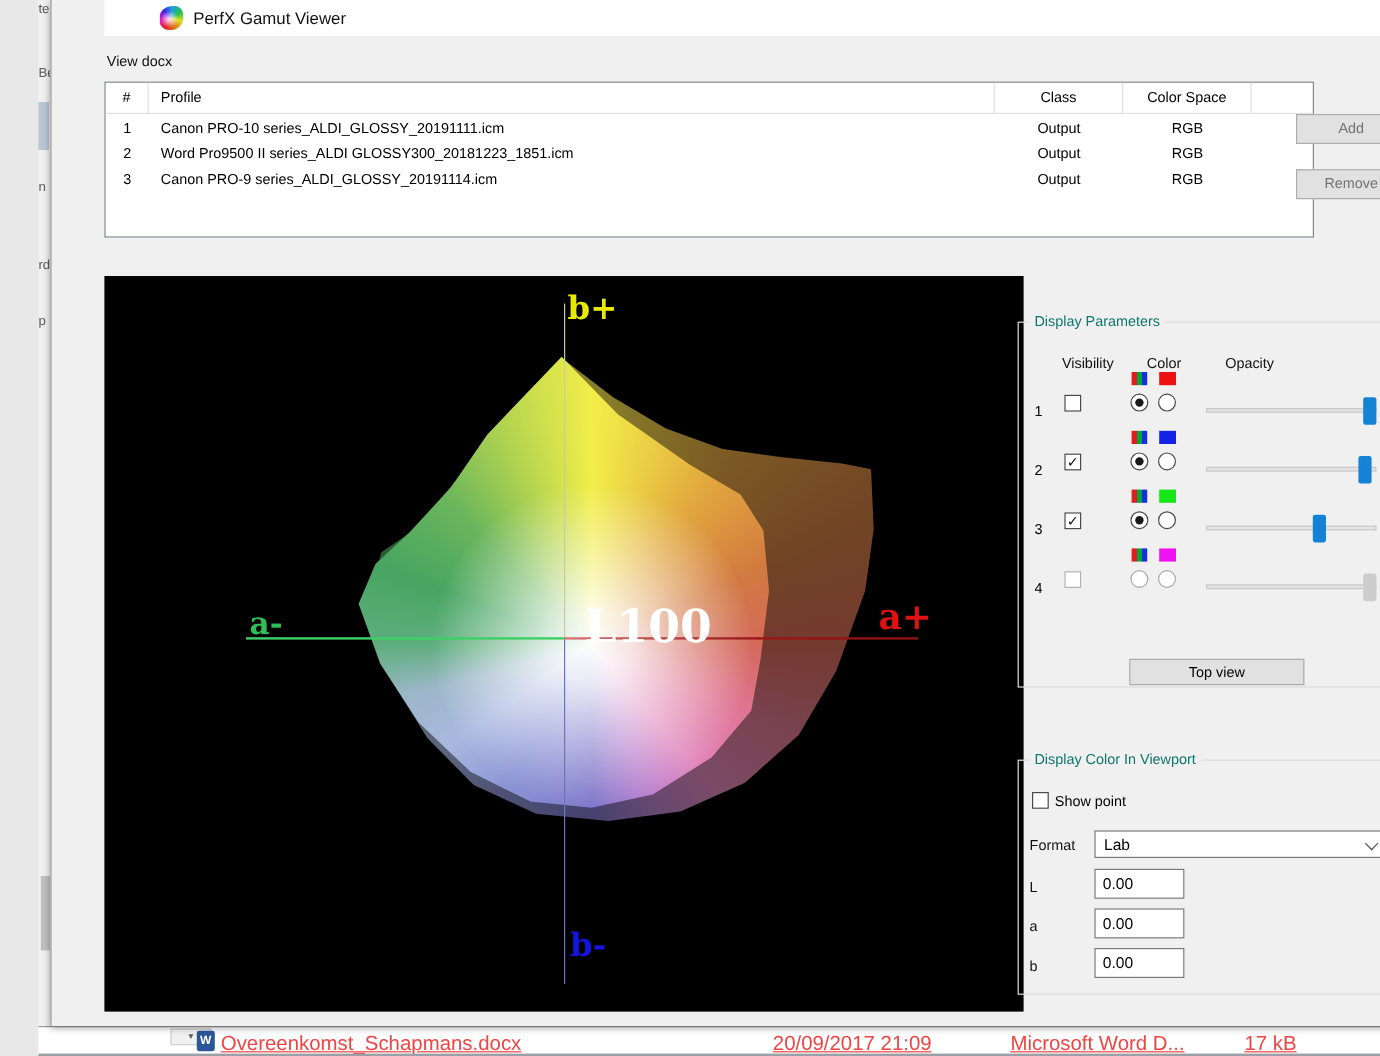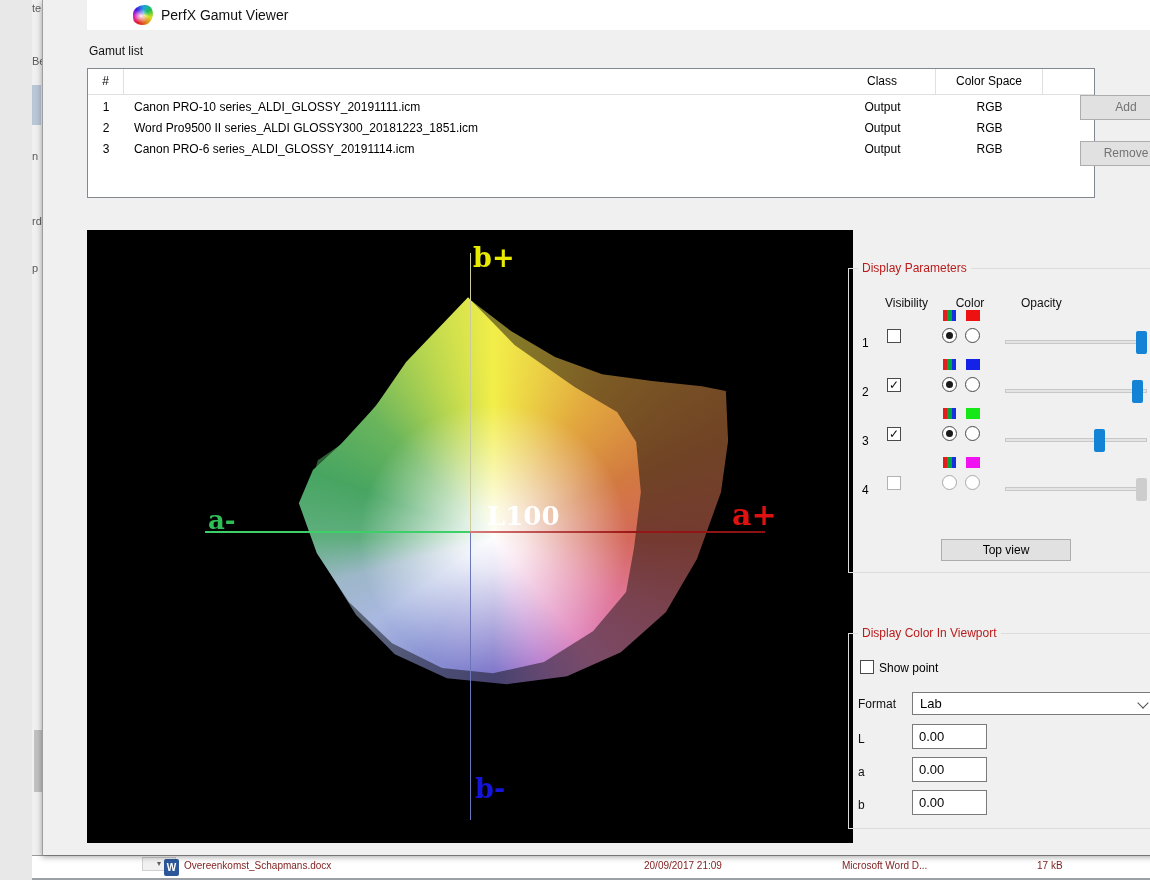--- a/index.html
+++ b/index.html
@@ -6,21 +6,21 @@
   html,body { width:1150px; height:880px; overflow:hidden; background:#e8e8e8;
     font-family:"Liberation Sans", sans-serif; font-size:12px; color:#000; }
   .abs { position:absolute;margin-left:32px; }
 
   
   #bg-left { left:0; top:0; width:11px; height:880px; background:#f0f0f0; border-right:1px solid #c0c0c0; z-index:1; }
   #bg-left .frag { position:absolute; left:0; color:#5a5a5a; font-size:11px; white-space:nowrap; }
   #bg-left .selbar { position:absolute; left:0; top:85px; width:9px; height:40px; background:#b9c6d6; }
   #bg-left .thumb { position:absolute; left:2px; top:730px; width:8px; height:62px; background:#c1c1c1; }
   #bg-bottom { left:0; top:855px; width:1150px; height:25px; background:#ffffff; z-index:1; border-top:1px solid #9b9b9b; }
-  #bg-bottom .filetext { position:absolute; top:4px; color:#7f1d1d; font-size:10px; white-space:nowrap; }
+  #bg-bottom .filetext { position:absolute; top:4px; color:#ef4444; font-size:17px; white-space:nowrap;text-decoration:underline; }
   #bg-bottom .bottombar { position:absolute; left:0; top:22px; width:1150px; height:3px; background:#9aa0a6; }
   .scrollbox { position:absolute; left:110px; top:1px; width:34px; height:14px; background:#f1f1f1; border:1px solid #d0d0d0; color:#606060; font-size:8px; text-align:center; line-height:12px; }
   .word-icon { position:absolute; left:132px; top:3px; width:15px; height:17px; background:#2b579a; border-radius:2px; color:#fff; font-size:10px; font-weight:bold; text-align:center; line-height:17px; }
 
   
   #dialog { left:10px; top:0; width:1140px; height:855px; background:#f0f0f0;
     border-left:1px solid #9e9e9e; box-shadow:0 2px 6px rgba(0,0,0,.35); z-index:5; }
   #titlebar { left:12px; top:0; width:1140px; height:30px; background:#ffffff; }
   #app-icon { left:14px; top:5px; width:20px; height:20px; border-radius:62% 38% 55% 45% / 50% 48% 62% 40%;
     background: radial-gradient(circle at 42% 55%, rgba(255,255,255,.95) 0%, rgba(255,255,255,0) 45%),
@@ -68,41 +68,41 @@
   #ax-top    { left:383px; top:23px;  width:1px; height:279px; background:#cbcb9b; }
   #ax-bottom { left:383px; top:302px; width:1px; height:288px; background:#6b76b8; }
   #ax-left   { left:118px; top:301px; width:265px; height:2px; background:#3ed068; }
   #ax-right  { left:383px; top:301px; width:295px; height:2px;
                background:linear-gradient(to right,#d87a7a,#9a1616 55%,#8a1212); }
   .ax-label { position:absolute; z-index:4; font-family:"DejaVu Serif", serif; font-weight:bold; line-height:1; }
   #lbl-bplus  { left:386px; top:14px;  font-size:27px; }
   #lbl-aminus { left:121px; top:277px; font-size:26px; }
   #lbl-aplus  { left:645px; top:270px; font-size:30px; }
   #lbl-bminus { left:388px; top:545px; font-size:27px; }
-  #lbl-center { left:400px; top:273px; font-size:26px; color:#fff; z-index:4; }
+  #lbl-center { left:400px; top:273px; font-size:38px; color:#fff; z-index:4; }
 
   
   .groupbox { position:absolute; border:1px solid #dcdcdc; background:transparent; }
-  .gb-legend { position:absolute; left:9px; top:-8px; background:#f0f0f0; padding:0 4px; color:#b91c1c; }
+  .gb-legend { position:absolute; left:9px; top:-8px; background:#f0f0f0; padding:0 4px; color:#0f766e; }
   #gb-params { left:805px; top:268px; width:327px; height:305px; }
   #gb-color  { left:805px; top:633px; width:327px; height:196px; }
 
   .dp-header { position:absolute; top:27px; color:#111; }
   .dp-row { position:absolute; left:0; width:327px; height:48px; }
   .dp-num { position:absolute; left:13px; top:17px; width:16px; }
   .cb { position:absolute; width:14px; height:14px; background:#fff; border:1px solid #4a4a4a;
         text-align:center; line-height:13px; font-size:12px; color:#111; cursor:pointer; }
   .cb.off-dis { border-color:#b2b2b2; }
   .swatch { position:absolute; width:13px; height:11px; cursor:default; }
   .rd { position:absolute; width:15px; height:15px; border:1px solid #4a4a4a; border-radius:50%; background:#fff; cursor:pointer; }
   .rd.sel::after { content:""; position:absolute; left:3px; top:3px; width:7px; height:7px; border-radius:50%; background:#1a1a1a; }
   .rd.dis { border-color:#a8a8a8; }
   .sl-track { position:absolute; width:142px; height:4px; background:#e4e4e4; border:1px solid #c8c8c8; cursor:pointer; }
   .sl-thumb { position:absolute; width:11px; height:23px; border-radius:2px; cursor:pointer; }
-  #topview-btn { left:92px; top:270px; width:130px; height:22px; position:absolute; background:#e1e1e1; border:1px solid #adadad; text-align:center; line-height:20px; cursor:pointer; }
+  #topview-btn { left:92px; top:280px; width:146px; height:22px; position:absolute; background:#e1e1e1; border:1px solid #adadad; text-align:center; line-height:20px; cursor:pointer; }
 
   
   #sp-cb { left:11px; top:26px; }
   #sp-label { position:absolute; left:30px; top:27px; }
   .fld-label { position:absolute; left:9px; color:#111; }
   #format-combo { position:absolute; left:63px; top:58px; width:245px; height:23px; background:#fff; border:1px solid #7a7a7a; cursor:pointer; }
   #format-combo .val { position:absolute; left:7px; top:3px; font-size:13px; }
   .chev { position:absolute; right:9px; top:6px; width:8px; height:8px; border-right:1.6px solid #505050; border-bottom:1.6px solid #505050; transform:rotate(45deg); }
   .lab-input { position:absolute; left:63px; width:75px; height:25px; background:#fff; border:1px solid #7a7a7a;
     font-family:"Liberation Sans", sans-serif; font-size:13px; padding-left:6px; color:#000; }
@@ -121,43 +121,44 @@
   </div>
 
 <div class="abs" id="dialog">
 
   <div class="abs" id="titlebar">
     <div class="abs" id="app-icon"></div>
     <div class="abs" id="title-text">PerfX Gamut Viewer</div>
     <div class="abs" id="close-btn">✕</div>
   </div>
 
-  <div class="abs" id="viewlist-label">Gamut list</div>
+  <div class="abs" id="viewlist-label">View docx</div>
 
   <div class="abs" id="listview">
     <div class="lv-head ctr" style="left:0;width:36px;">#</div>
+    <div class="lv-head" style="left:36px;width:705px;padding-left:10px;">Profile</div>
     <div class="lv-head ctr" style="left:741px;width:107px;">Class</div>
     <div class="lv-head ctr" style="left:848px;width:107px;">Color Space</div>
     <div id="lv-headrule"></div>
     <div id="lv-rows">
         <div class="lv-row" style="top: 28px;">
           <div class="lv-cell ctr" style="left: 0px; width: 36px;">1</div>
           <div class="lv-cell" style="left: 46px; width: 695px;">Canon PRO-10 series_ALDI_GLOSSY_20191111.icm</div>
           <div class="lv-cell ctr" style="left: 741px; width: 107px;">Output</div>
           <div class="lv-cell ctr" style="left: 848px; width: 107px;">RGB</div>
         </div>
         <div class="lv-row" style="top: 49px;">
           <div class="lv-cell ctr" style="left: 0px; width: 36px;">2</div>
           <div class="lv-cell" style="left: 46px; width: 695px;">Word Pro9500 II series_ALDI GLOSSY300_20181223_1851.icm</div>
           <div class="lv-cell ctr" style="left: 741px; width: 107px;">Output</div>
           <div class="lv-cell ctr" style="left: 848px; width: 107px;">RGB</div>
         </div>
         <div class="lv-row" style="top: 70px;">
           <div class="lv-cell ctr" style="left: 0px; width: 36px;">3</div>
-          <div class="lv-cell" style="left: 46px; width: 695px;">Canon PRO-6 series_ALDI_GLOSSY_20191114.icm</div>
+          <div class="lv-cell" style="left: 46px; width: 695px;">Canon PRO-9 series_ALDI_GLOSSY_20191114.icm</div>
           <div class="lv-cell ctr" style="left: 741px; width: 107px;">Output</div>
           <div class="lv-cell ctr" style="left: 848px; width: 107px;">RGB</div>
         </div>
       </div>
   </div>
 
   <div class="winbtn" style="left:1037px;top:95px;">Add</div>
   <div class="winbtn" style="left:1037px;top:141px;">Remove</div>
 
   <div class="abs" id="viewport">

